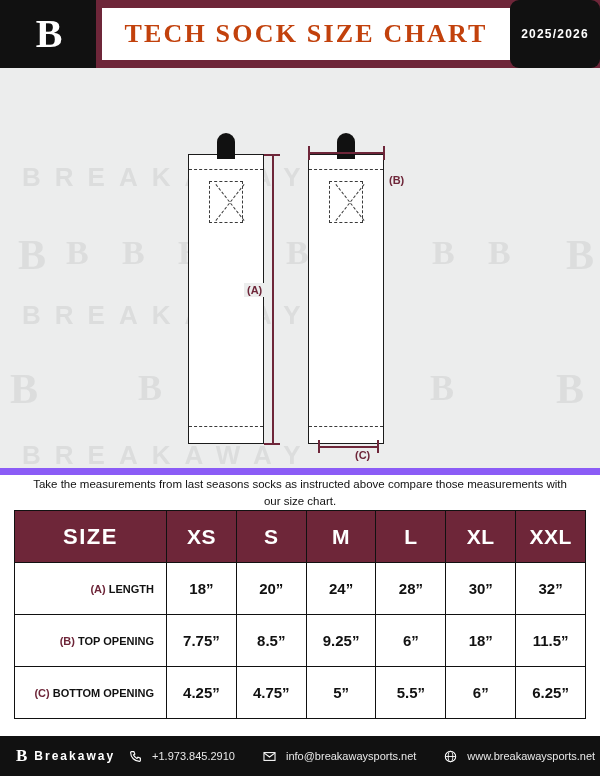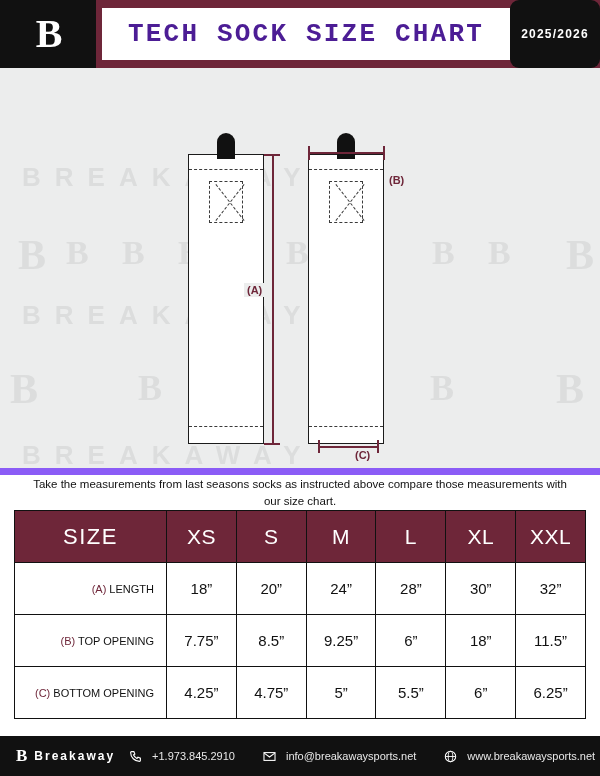--- a/index.html
+++ b/index.html
@@ -42,23 +42,23 @@
     flex: 1;
     margin: 8px 0 8px 6px;
     background: #ffffff;
     height: 52px;
     display: flex; align-items: center; justify-content: center;
   }
   .title-plate .title {
     font-size: 26px;
     font-weight: bold;
     letter-spacing: 2.2px;
-    color: #4c1d95;
+    color: #c2410c;
     text-transform: uppercase;
-    font-family: Liberation Mono, monospace;
+    font-family: Liberation Serif, serif;
   }
   .season-box {
     flex: 0 0 90px;
     height: 68px;
     background: #111111;
     display: flex; align-items: center; justify-content: center; border-radius: 9px;
   }
   .season-box span {
     color: #ffffff;
     font-size: 12px;
@@ -171,21 +171,21 @@
     padding: 0 14px;
   }
   table {
     width: 100%;
     border-collapse: collapse;
     table-layout: fixed;
   }
   th, td {
     border: 1.4px solid #111111;
     text-align: center;
-    font-weight: normal;
+    font-weight: bold;
     margin-left: 44px;
   }
   thead th {
     background: #6e2639;
     color: #ffffff;
     height: 52px;
     font-size: 21px;
     letter-spacing: 0.5px;
   }
   thead th.size-head { font-size: 22px; letter-spacing: 1.5px; }

